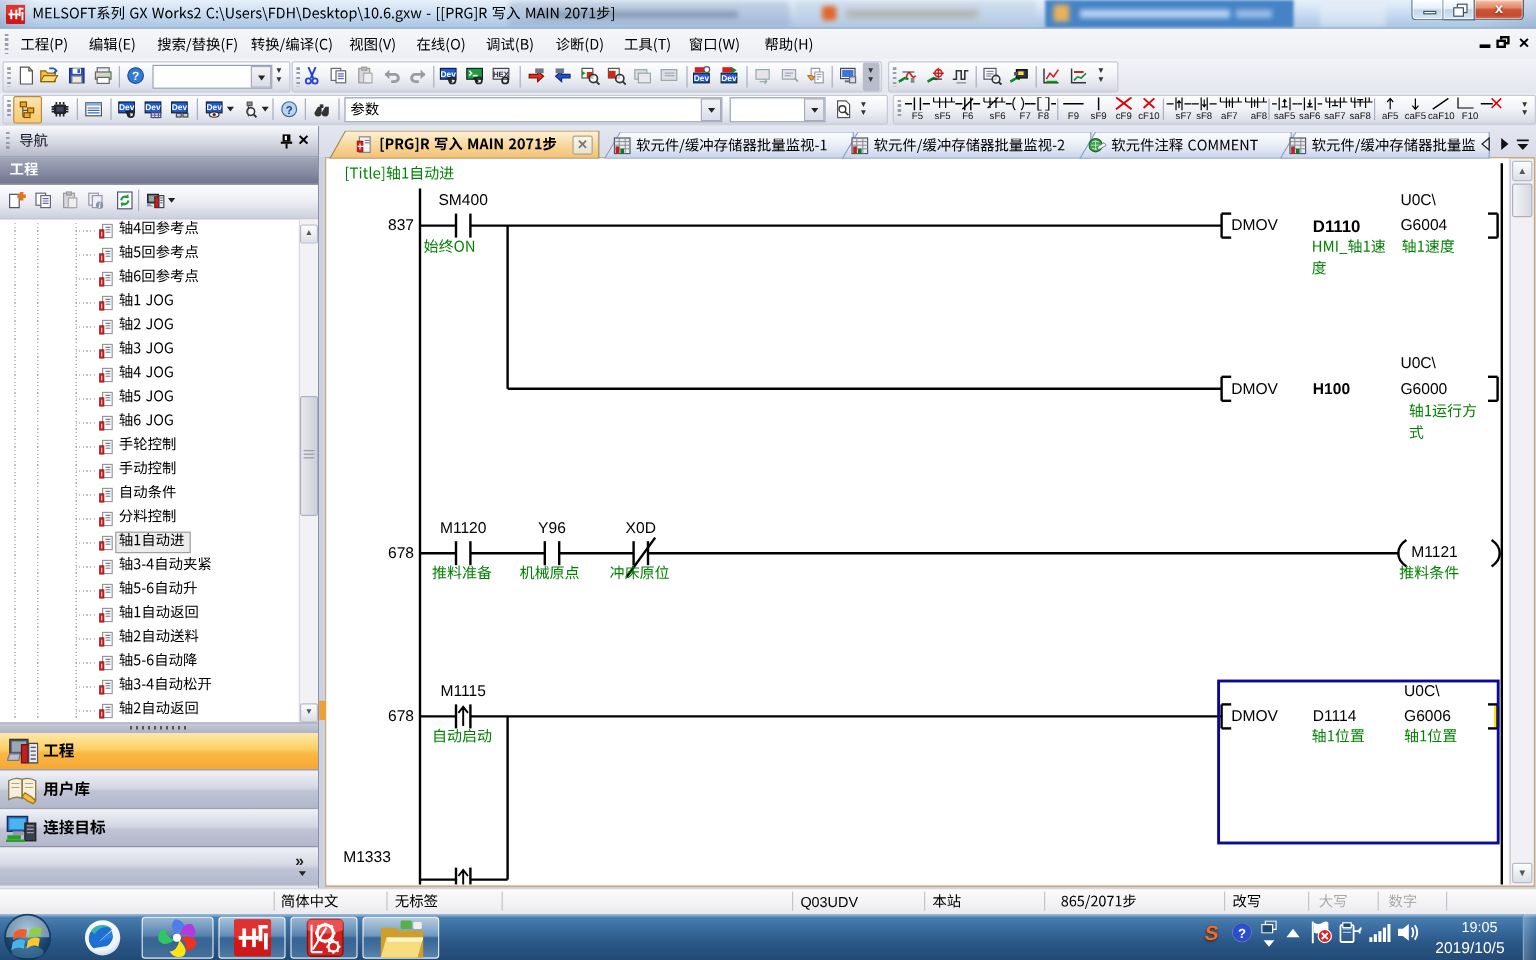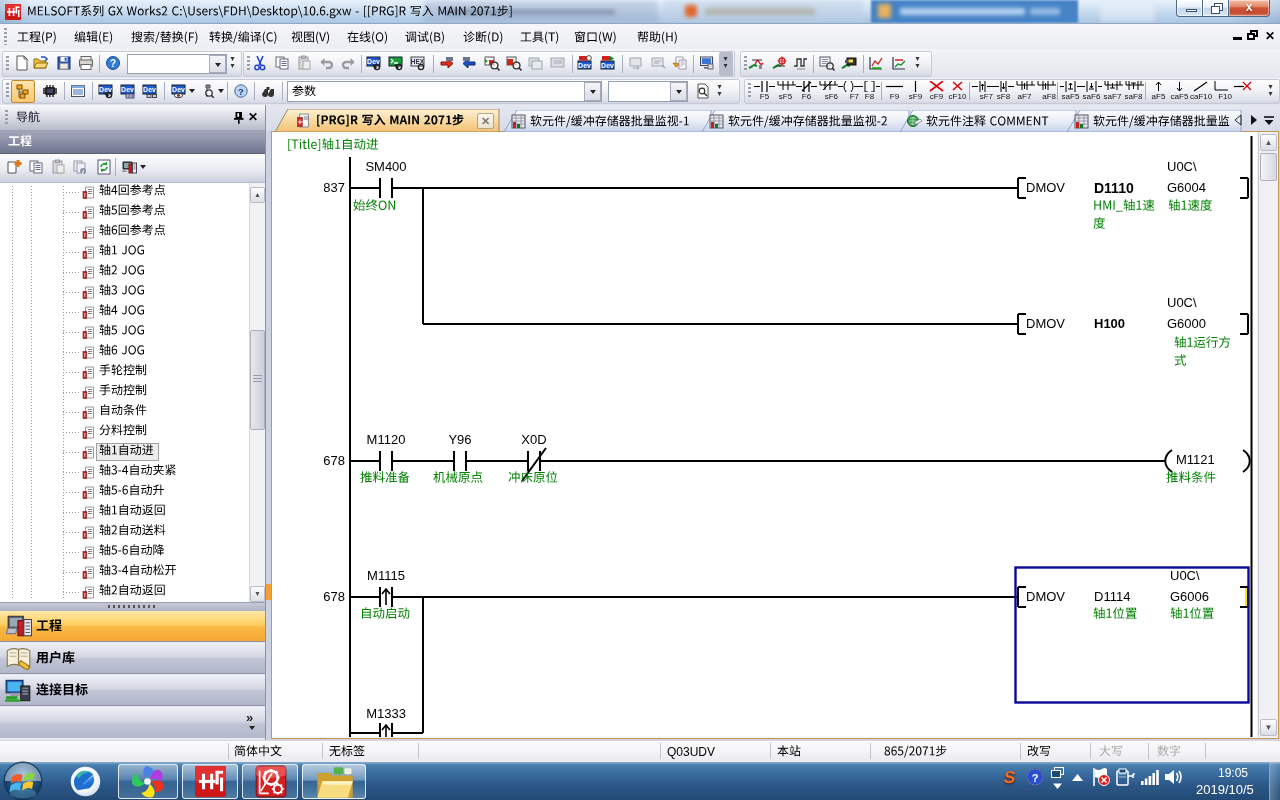--- a/index.html
+++ b/index.html
@@ -1314,21 +1314,21 @@
     <use href="#g182" x="37.5" y="10.8"></use>
   </svg>
 <div class="lat" style="left:145px;top:589px;width:200px;text-align:right;font-size:13px;color:#000;font-weight:normal">678</div>
 <div class="lat" style="left:286px;top:568px;width:200px;text-align:center;font-size:13px;color:#000;font-weight:normal">M1115</div>
 <svg style="position:absolute;left:360px;top:607px;overflow:visible" width="51" height="16" fill="#008000">
     <use href="#g153" x="0.0" y="10.8"></use>
     <use href="#g154" x="12.5" y="10.8"></use>
     <use href="#g183" x="25.0" y="10.8"></use>
     <use href="#g154" x="37.5" y="10.8"></use>
   </svg>
-<div class="lat" style="left:286px;top:706px;width:200px;text-align:center;font-size:13px;color:#000;font-weight:normal">M1333</div>
+<div class="lat" style="left:286px;top:706px;width:200px;font-size:13px;color:#000;font-weight:normal">M1333</div>
 <div class="lat" style="left:1026px;top:589px;font-size:13px;color:#000;font-weight:normal">DMOV</div>
 <div class="lat" style="left:1094px;top:589px;font-size:13px;color:#000;font-weight:normal">D1114</div>
 <div class="lat" style="left:1170px;top:568px;font-size:13px;color:#000;font-weight:normal">U0C\</div>
 <div class="lat" style="left:1170px;top:589px;font-size:13px;color:#000;font-weight:normal">G6006</div>
 <svg style="position:absolute;left:1093px;top:607px;overflow:visible" width="45" height="16" fill="#008000">
     <use href="#g151" x="0.0" y="10.8"></use>
     <use href="#g152" x="12.5" y="10.8"></use>
     <use href="#g180" x="19.4" y="10.8"></use>
     <use href="#g184" x="31.9" y="10.8"></use>
   </svg>

